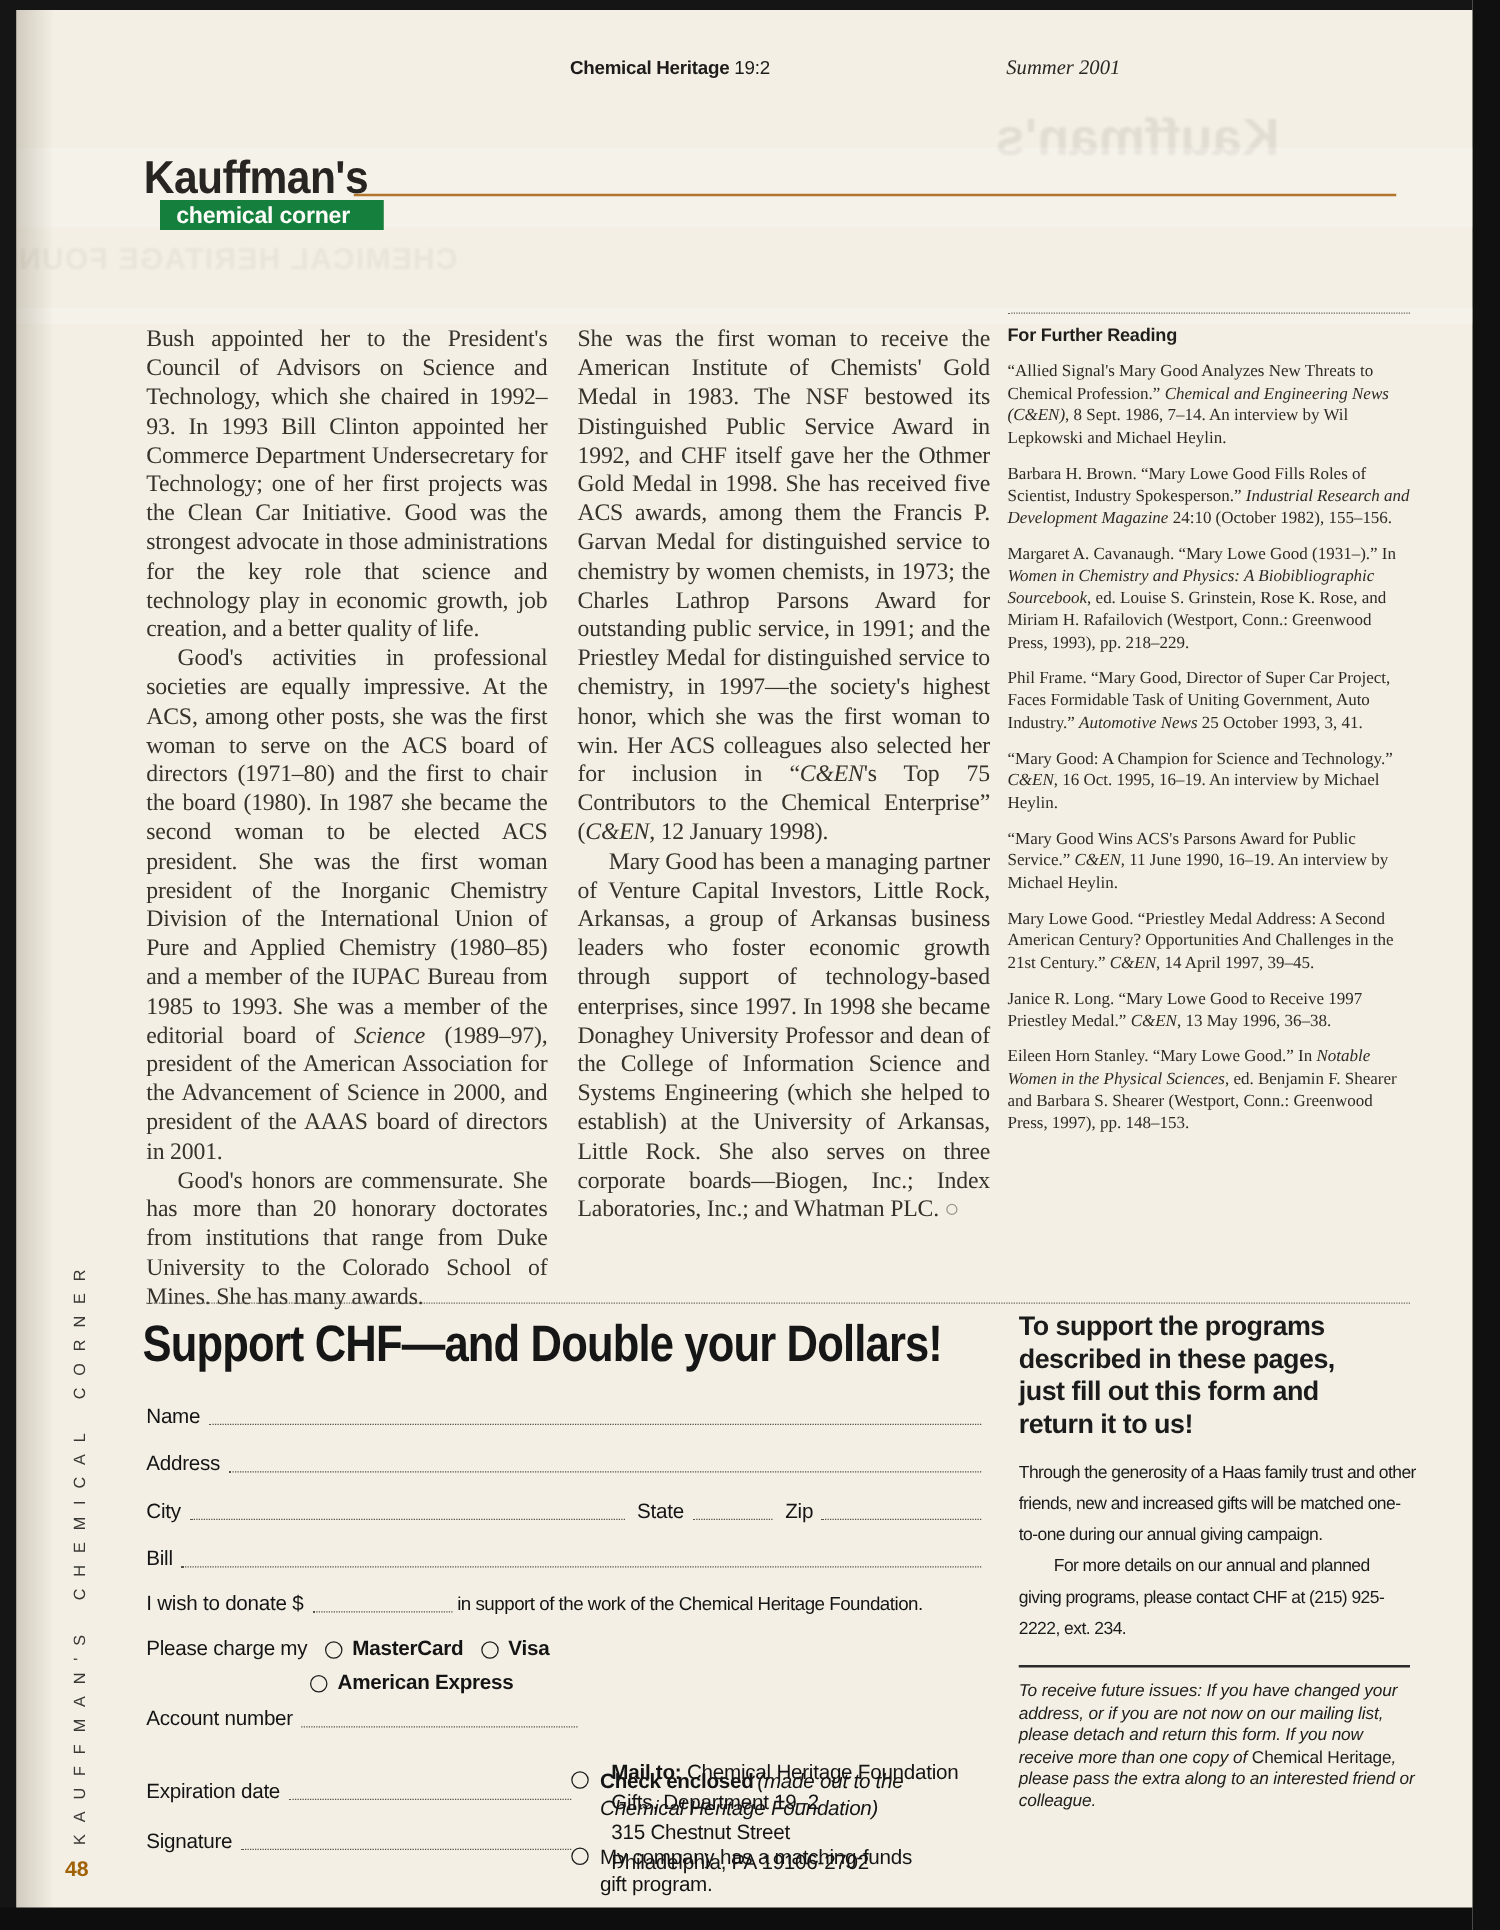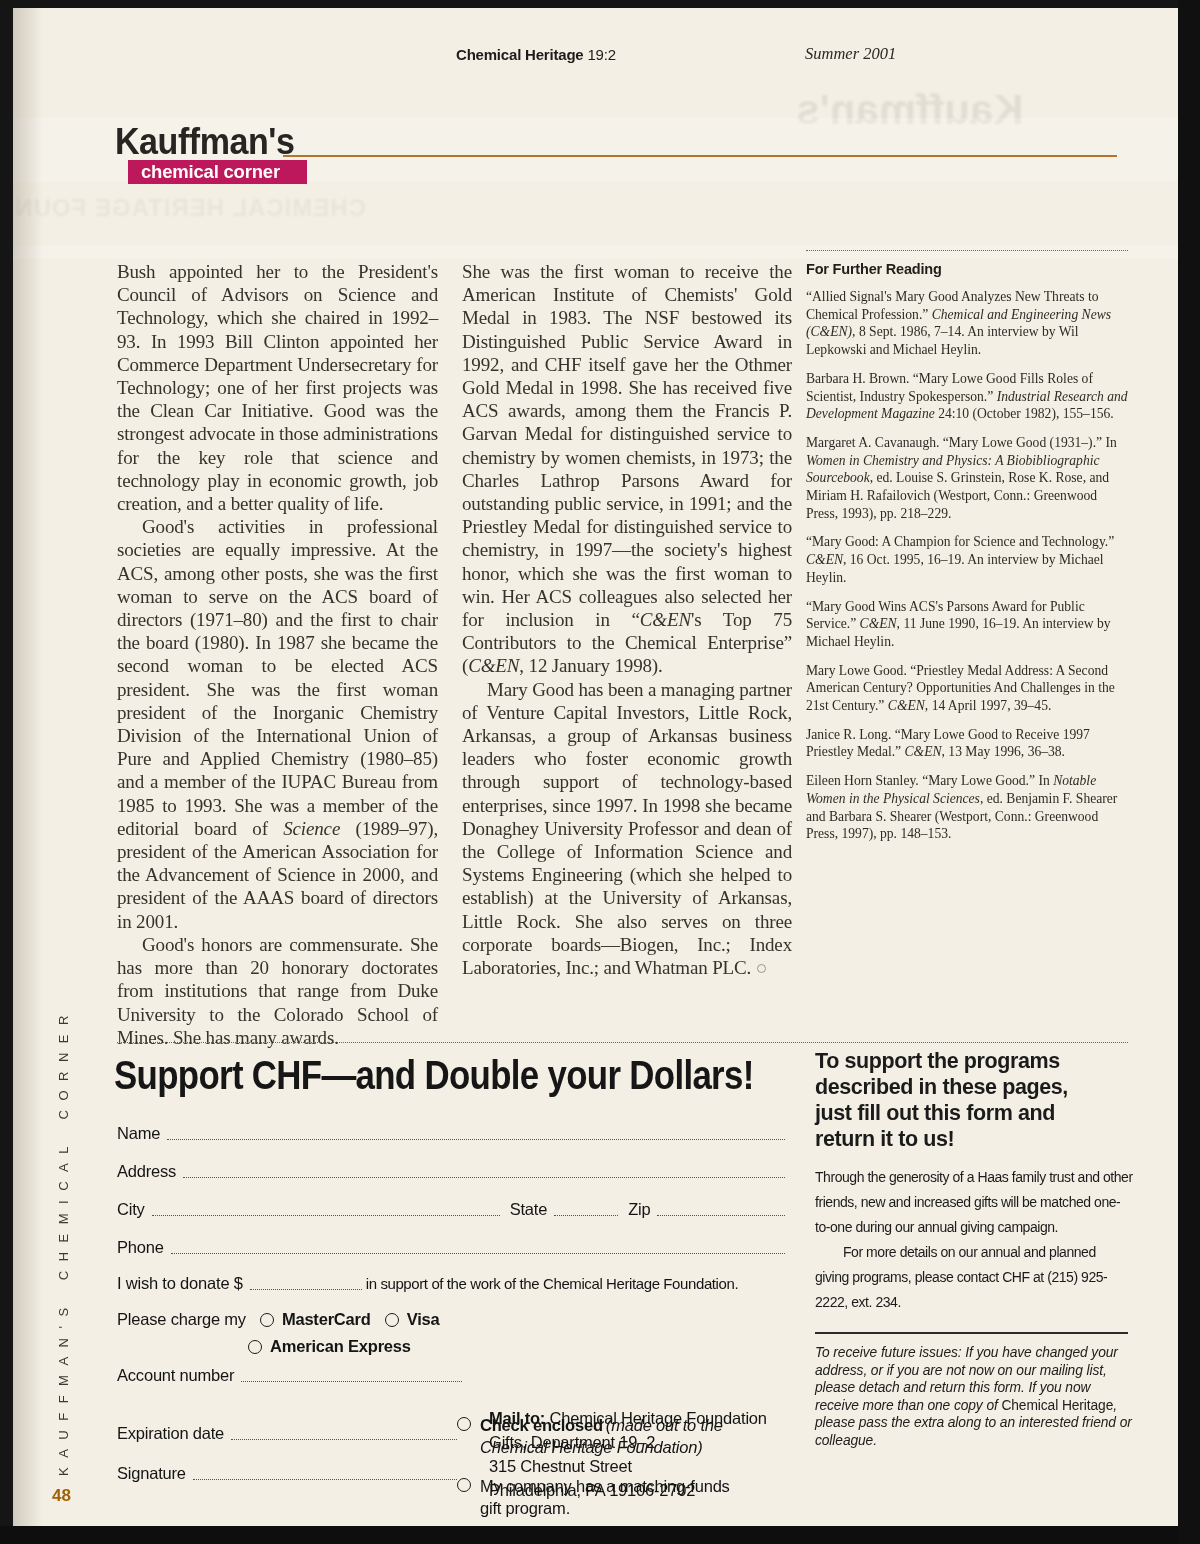--- a/index.html
+++ b/index.html
@@ -22,21 +22,21 @@
 
   
   .hdr-left{left:456px;top:46px;font-size:15px;letter-spacing:-0.2px;}
   .hdr-left b{font-weight:bold;}
   .hdr-date{left:805px;top:44px;font-family:"Liberation Serif",serif;font-style:italic;font-size:16.5px;color:#2a2823;}
 
   
   .masthead-title{left:115px;top:121px;font-size:37px;font-weight:bold;color:#272522;
       transform:scaleX(.92);transform-origin:0 50%;letter-spacing:-0.5px;white-space:nowrap;}
   .accent-rule{left:283px;top:155px;width:834px;height:2px;background:#b3752c;}
-  .masthead-banner{left:128px;top:160px;width:166px;height:24px;background:#be185d;color:#fdfcf8;
+  .masthead-banner{left:128px;top:160px;width:166px;height:24px;background:#15803d;color:#fdfcf8;
       font-size:18.5px;font-weight:bold;line-height:24px;padding-left:13px;letter-spacing:-0.2px;}
 
   
   .article-col{font-family:"Liberation Serif",serif;font-size:19px;line-height:23.2px;color:#37322b;
       text-align:justify;letter-spacing:-0.15px;}
   .article-col p{margin:0;}
   .article-col p.indent{text-indent:25px;}
   em{font-style:italic;}
   .col1{left:117px;top:260px;width:321px;}
   .col2{left:462px;top:260px;width:330px;}
@@ -120,20 +120,21 @@
     <p class="indent">
       <span>Mary Good has been a managing partner of Venture Capital Investors, Little Rock, Arkansas, a group of Arkansas business leaders who foster economic growth through support of technology-based enterprises, since 1997. In 1998 she became Donaghey University Professor and dean of the College of Information Science and Systems Engineering (which she helped to establish) at the University of Arkansas, Little Rock. She also serves on three corporate boards—Biogen, Inc.; Index Laboratories, Inc.; and Whatman PLC.</span><span class="endmark"></span>
     </p>
   </div>
 
   <div class="abs col3">
     <div class="refs-head">For Further Reading</div>
     <div class="ref">“Allied Signal's Mary Good Analyzes New Threats to Chemical Profession.” <em>Chemical and Engineering News (C&amp;EN)</em>, 8 Sept. 1986, 7–14. An interview by Wil Lepkowski and Michael Heylin.</div>
     <div class="ref">Barbara H. Brown. “Mary Lowe Good Fills Roles of Scientist, Industry Spokesperson.” <em>Industrial Research and Development Magazine</em> 24:10 (October 1982), 155–156.</div>
     <div class="ref">Margaret A. Cavanaugh. “Mary Lowe Good (1931–).”  In <em>Women in Chemistry and Physics: A Biobibliographic Sourcebook</em>, ed. Louise S. Grinstein, Rose K. Rose, and Miriam H. Rafailovich (Westport, Conn.: Greenwood Press, 1993), pp. 218–229.</div>
+    <div class="ref">Phil Frame. “Mary Good, Director of Super Car Project, Faces Formidable Task of Uniting Government, Auto Industry.” <em>Automotive News</em> 25 October 1993, 3, 41.</div>
     <div class="ref">“Mary Good: A Champion for Science and Technology.” <em>C&amp;EN</em>, 16 Oct. 1995, 16–19. An interview by Michael Heylin.</div>
     <div class="ref"> “Mary Good Wins ACS's Parsons Award for Public Service.” <em>C&amp;EN</em>, 11 June 1990, 16–19. An interview by Michael Heylin.</div>
     <div class="ref">Mary Lowe Good. “Priestley Medal Address: A Second American Century? Opportunities And Challenges in the 21st Century.” <em>C&amp;EN</em>, 14 April 1997, 39–45.</div>
     <div class="ref">Janice R. Long. “Mary Lowe Good to Receive 1997 Priestley Medal.” <em>C&amp;EN</em>, 13 May 1996, 36–38.</div>
     <div class="ref">Eileen Horn Stanley. “Mary Lowe Good.”  In <em>Notable Women in the Physical Sciences</em>, ed. Benjamin F. Shearer and Barbara S. Shearer (Westport, Conn.: Greenwood Press, 1997), pp. 148–153.</div>
   </div>
 
   <div class="abs section-divider"></div>
   <div class="abs form-heading">Support CHF—and Double your Dollars!</div>
 
@@ -147,21 +148,21 @@
   </div>
   <div class="abs frow" style="left:117px;top:1200px;width:668px;">
     <span class="lbl">City</span>
     <span class="dots fixed" style="width:348px;"></span>
     <span class="lbl mid-lbl">State</span>
     <span class="dots fixed" style="width:64px;"></span>
     <span class="lbl mid-lbl">Zip</span>
     <span class="dots grow"></span>
   </div>
   <div class="abs frow" style="left:117px;top:1238px;width:668px;">
-    <span class="lbl">Phone</span>
+    <span class="lbl">Bill</span>
     <span class="dots grow"></span>
   </div>
   <div class="abs frow" style="left:117px;top:1274px;width:668px;">
     <span class="lbl">I wish to donate $</span>
     <span class="dots fixed" style="width:112px;"></span>
     <span class="donate-suffix">in support of the work of the Chemical Heritage Foundation.</span>
   </div>
 
   <div class="abs charge" style="left:117px;top:1310px;">
     <span>Please charge my</span>

